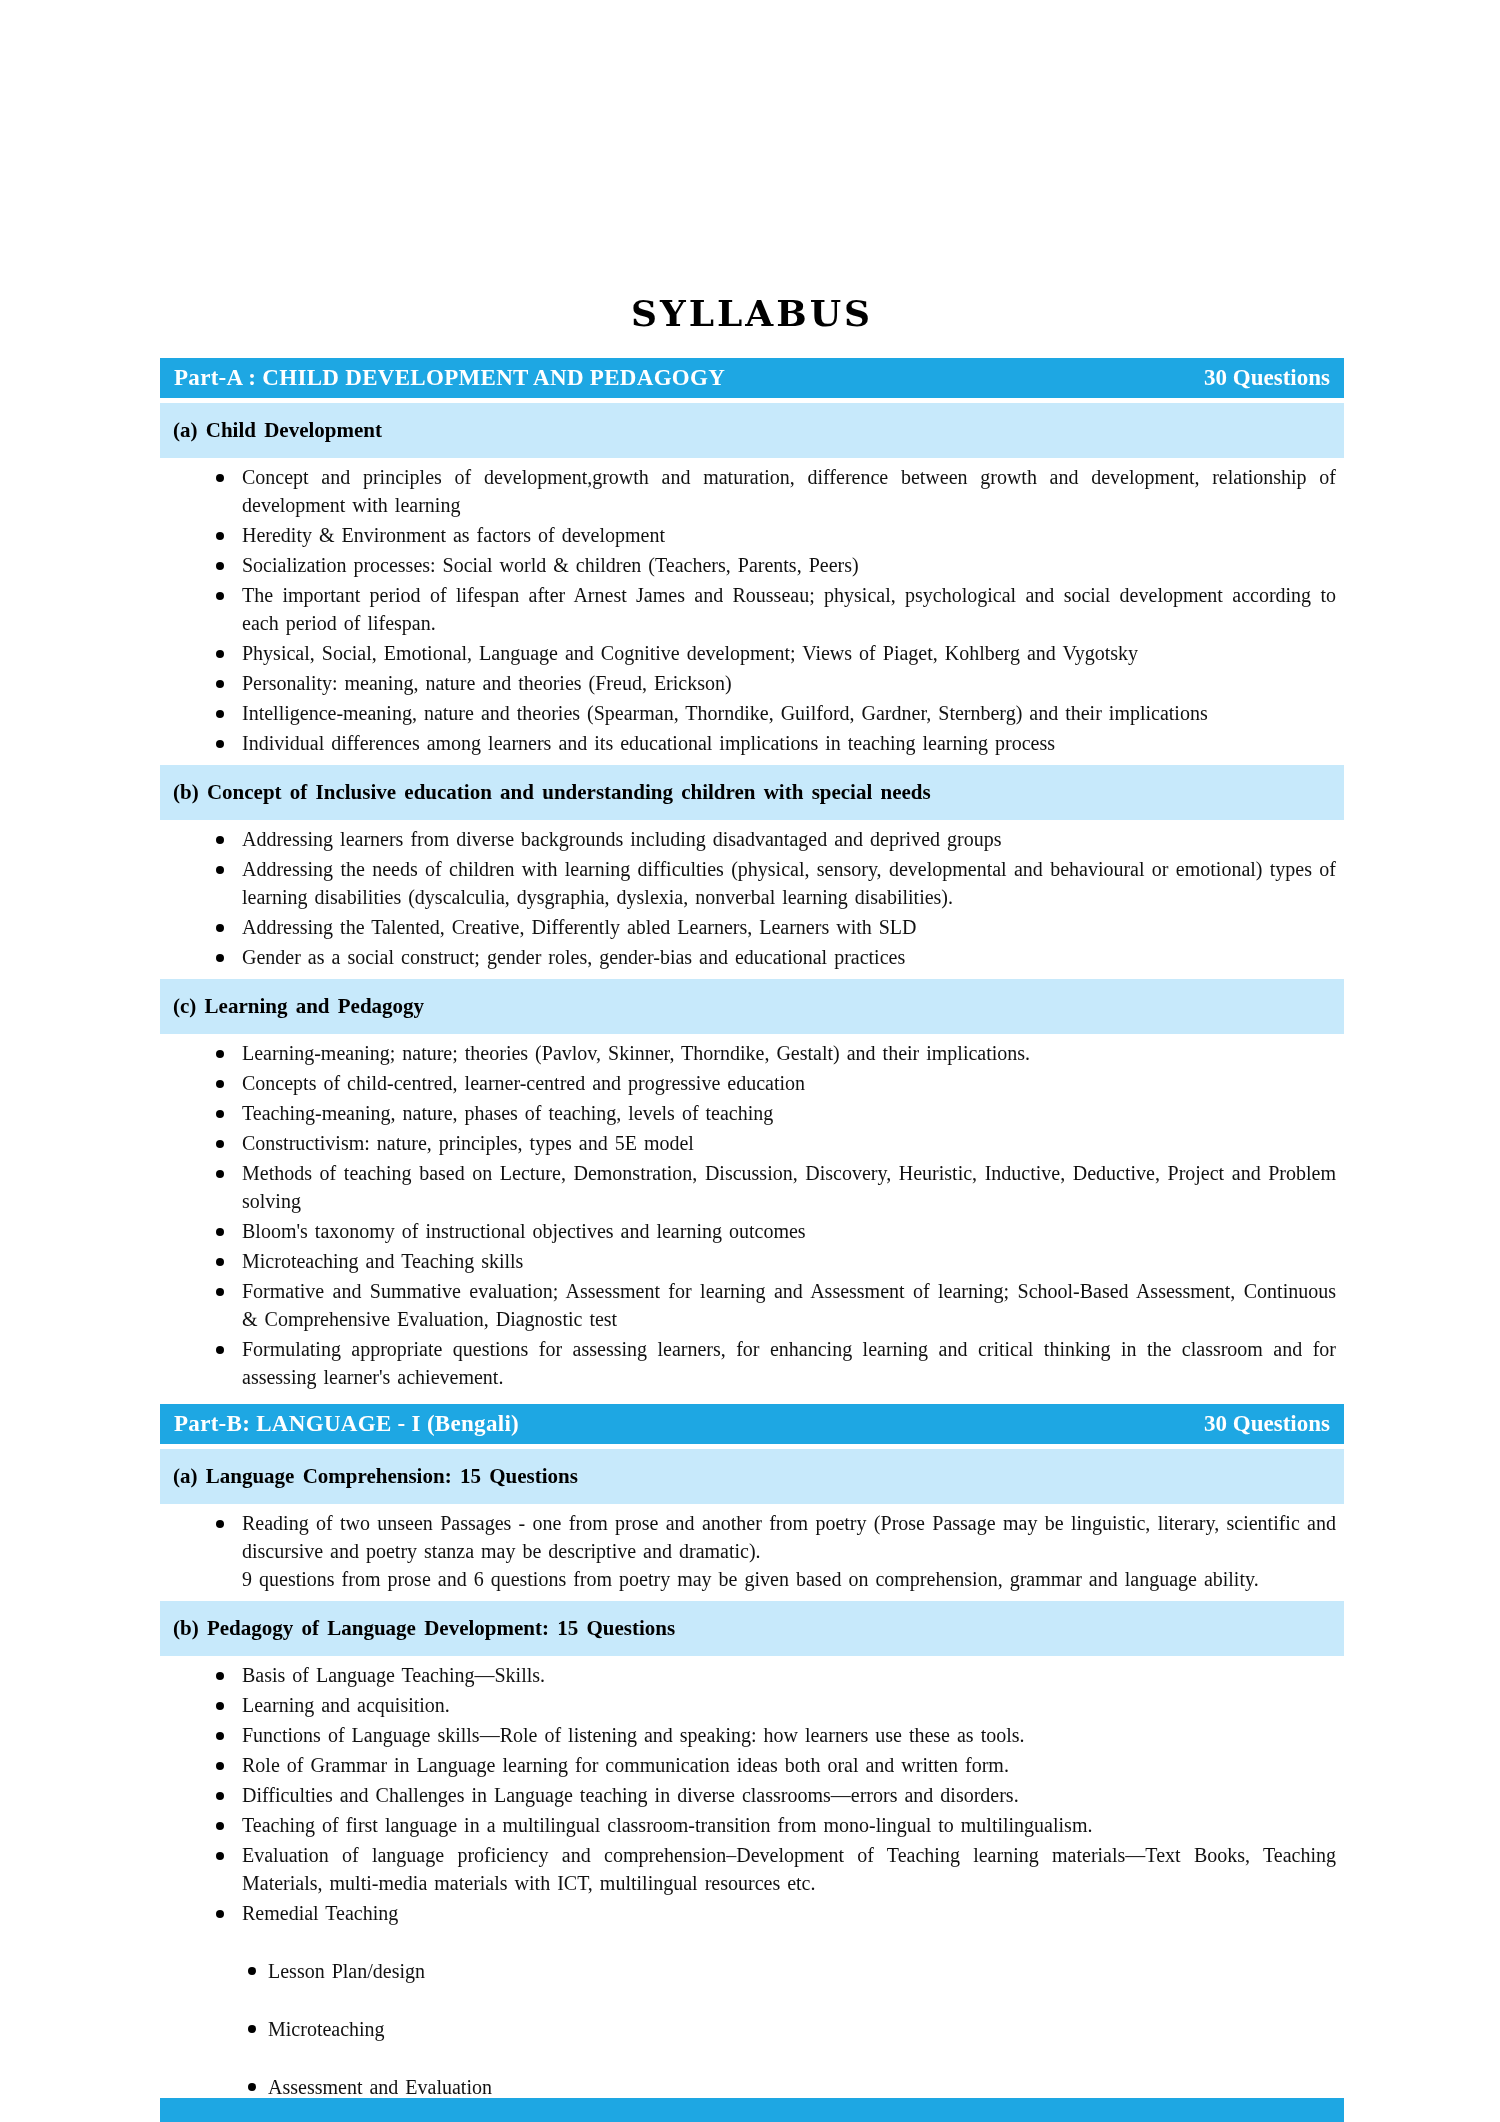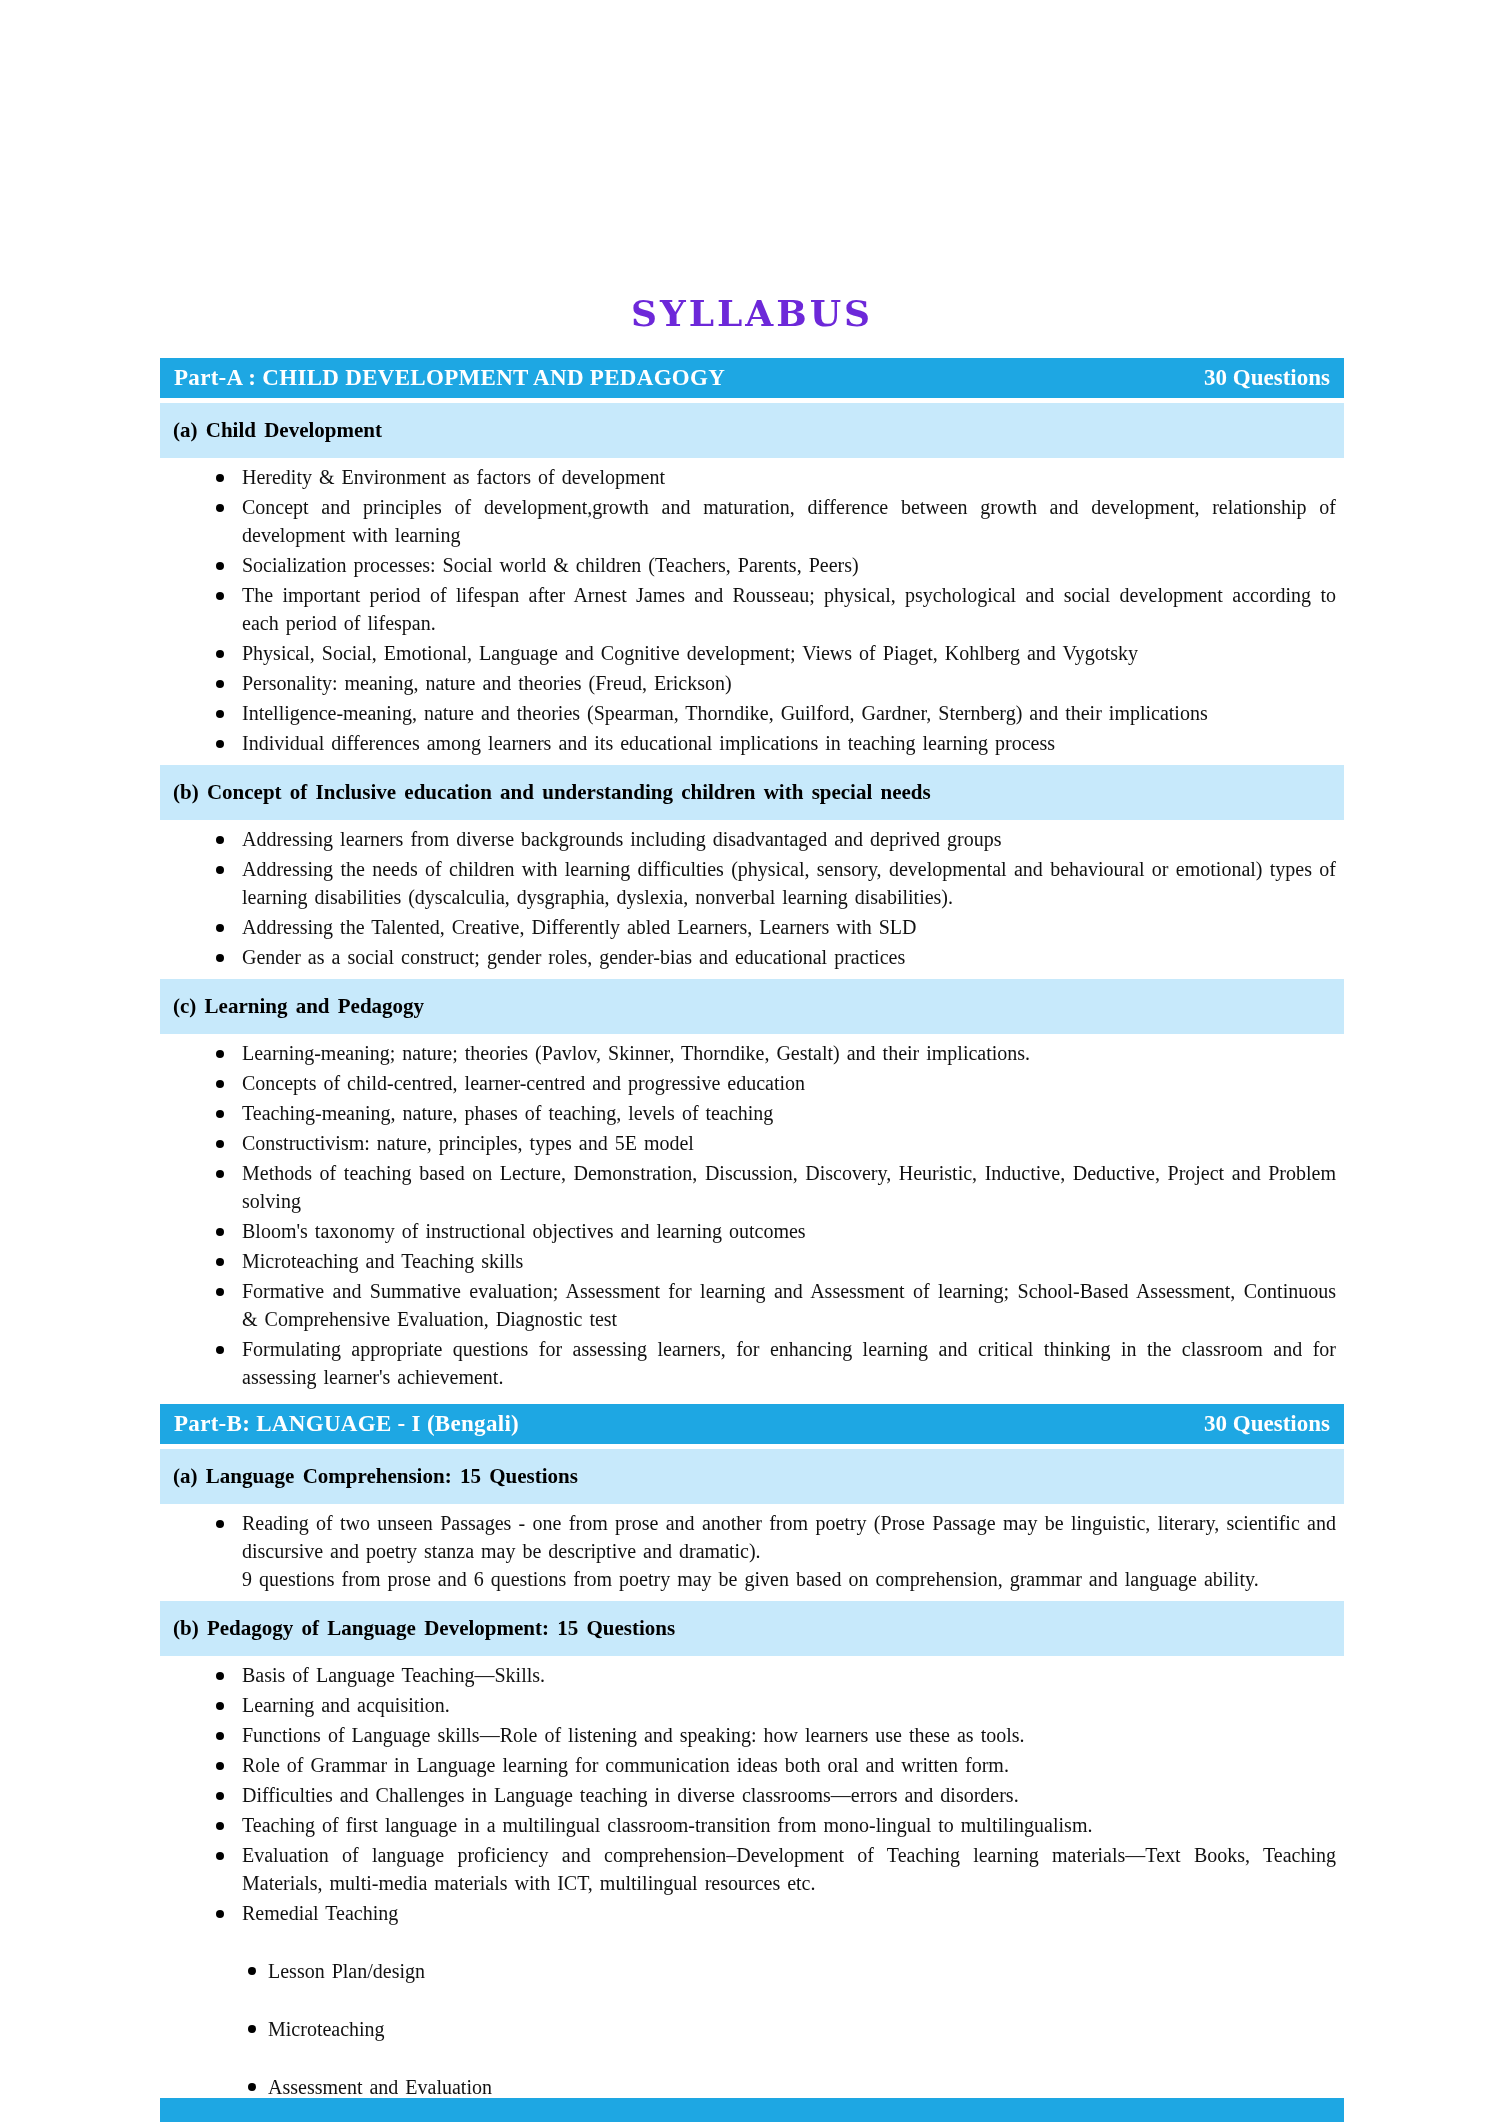--- a/index.html
+++ b/index.html
@@ -14,21 +14,21 @@
   }
   .page {
     padding: 292px 156px 0 160px;
   }
   .doc-title {
     margin: 0 0 24px 0;
     text-align: center;
     font-size: 36px;
     font-weight: bold;
     letter-spacing: 3px;
-    color: #6d28d9;
+    color: #000000;
     font-family: "DejaVu Serif", "Liberation Serif", serif;
   }
   .part-header {
     display: flex;
     justify-content: space-between;
     align-items: center;
     background: var(--part-header-bg, #1ea7e3);
     color: var(--header-text, #ffffff);
     font-weight: bold;
     font-size: 23px;
@@ -108,22 +108,22 @@
 
 <div class="page">
   <h1 class="doc-title">SYLLABUS</h1>
   <div id="parts">
       <div class="part-header">
         <span class="part-title">Part-A : CHILD DEVELOPMENT AND PEDAGOGY</span>
         <span class="part-questions">30 Questions</span>
       </div>
       <div class="sub-header">(a) Child Development</div>
       <ul class="bullets">
+        <li class="bullet"><span class="bullet-text">Concept and principles of development,growth and maturation, difference between growth and development, relationship of development with learning</span></li>
         <li class="bullet"><span class="bullet-text">Heredity &amp; Environment as factors of development</span></li>
-        <li class="bullet"><span class="bullet-text">Concept and principles of development,growth and maturation, difference between growth and development, relationship of development with learning</span></li>
         <li class="bullet"><span class="bullet-text">Socialization processes: Social world &amp; children (Teachers, Parents, Peers)</span></li>
         <li class="bullet"><span class="bullet-text">The important period of lifespan after Arnest James and Rousseau; physical, psychological and social development according to each period of lifespan.</span></li>
         <li class="bullet"><span class="bullet-text">Physical, Social, Emotional, Language and Cognitive development; Views of Piaget, Kohlberg and Vygotsky</span></li>
         <li class="bullet"><span class="bullet-text">Personality: meaning, nature and theories (Freud, Erickson)</span></li>
         <li class="bullet"><span class="bullet-text">Intelligence-meaning, nature and theories (Spearman, Thorndike, Guilford, Gardner, Sternberg) and their implications</span></li>
         <li class="bullet"><span class="bullet-text">Individual differences among learners and its educational implications in teaching learning process</span></li>
       </ul>
       <div class="sub-header">(b) Concept of Inclusive education and understanding children with special needs</div>
       <ul class="bullets">
         <li class="bullet"><span class="bullet-text">Addressing learners from diverse backgrounds including disadvantaged and deprived groups</span></li>

